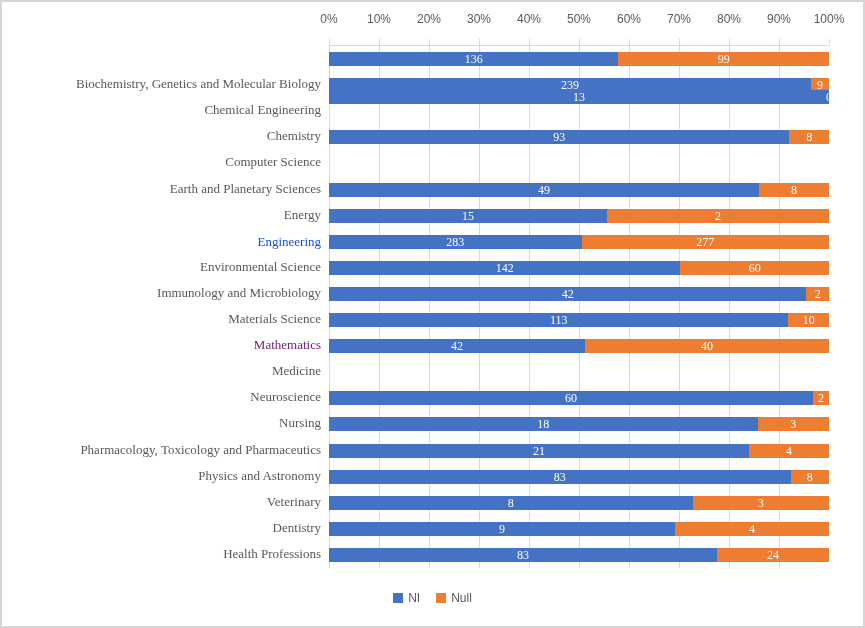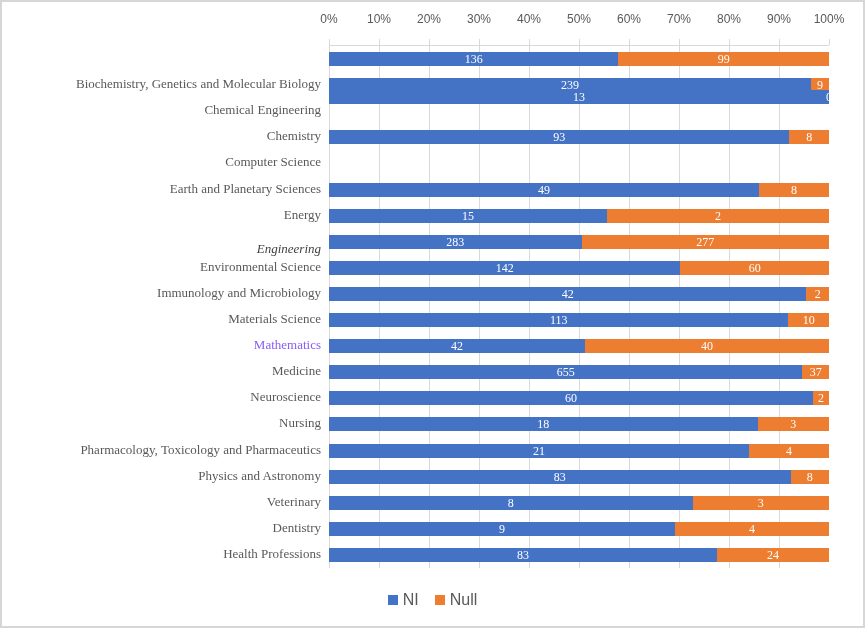--- a/index.html
+++ b/index.html
@@ -56,21 +56,21 @@
     font-family:"Liberation Serif",serif;
     font-size:13px;color:#595959;
     white-space:nowrap;
   }
   #legend{
     position:absolute;left:0;top:589px;width:100%;
     display:flex;justify-content:center;align-items:center;gap:16px;
   }
   .legend-item{display:flex;align-items:center;gap:5px;}
   .legend-swatch{width:10px;height:10px;display:inline-block;}
-  .legend-label{font-size:16px;color:#595959;}
+  .legend-label{font-size:12px;color:#595959;}
 </style>
 </head>
 <body>
 
 <div id="chart-frame">
   <div id="axis-ticks">
       <span class="axis-label" style="left: 327px;">0%</span>
       <span class="axis-label" style="left: 377px;">10%</span>
       <span class="axis-label" style="left: 427px;">20%</span>
       <span class="axis-label" style="left: 477px;">30%</span>
@@ -196,30 +196,20 @@
       <div class="bar-row" style="top: 287.1px; height: 26.1px;">
         <div class="bar" style="top: 6.05px;">
           <div class="seg" style="width: 51.2195%; background: rgb(68, 114, 196);">
             <span class="seg-label" style="color: rgb(255, 255, 255);">42</span>
           </div>
           <div class="seg" style="width: 48.7805%; background: rgb(237, 125, 49);">
             <span class="seg-label" style="color: rgb(255, 255, 255);">40</span>
           </div>
         </div>
       </div>
-      <div class="bar-row" style="top: 313.2px; height: 26.1px;">
-        <div class="bar" style="top: 6.05px;">
-          <div class="seg" style="width: 94.6532%; background: rgb(68, 114, 196);">
-            <span class="seg-label" style="color: rgb(255, 255, 255);">655</span>
-          </div>
-          <div class="seg" style="width: 5.34682%; background: rgb(237, 125, 49);">
-            <span class="seg-label" style="color: rgb(255, 255, 255);">37</span>
-          </div>
-        </div>
-      </div>
       <div class="bar-row" style="top: 339.3px; height: 26.1px;">
         <div class="bar" style="top: 6.05px;">
           <div class="seg" style="width: 96.7742%; background: rgb(68, 114, 196);">
             <span class="seg-label" style="color: rgb(255, 255, 255);">60</span>
           </div>
           <div class="seg" style="width: 3.22581%; background: rgb(237, 125, 49);">
             <span class="seg-label" style="color: rgb(255, 255, 255);">2</span>
           </div>
         </div>
       </div>
@@ -284,25 +274,25 @@
         </div>
       </div>
     </div>
   <div id="category-labels">
       <div class="cat-label" style="top: 26.1px; height: 26.1px; color: rgb(89, 89, 89);">Biochemistry, Genetics and Molecular Biology</div>
       <div class="cat-label" style="top: 52.2px; height: 26.1px; color: rgb(89, 89, 89);">Chemical Engineering</div>
       <div class="cat-label" style="top: 78.3px; height: 26.1px; color: rgb(89, 89, 89);">Chemistry</div>
       <div class="cat-label" style="top: 104.4px; height: 26.1px; color: rgb(89, 89, 89);">Computer Science</div>
       <div class="cat-label" style="top: 130.5px; height: 26.1px; color: rgb(89, 89, 89);">Earth and Planetary Sciences</div>
       <div class="cat-label" style="top: 156.6px; height: 26.1px; color: rgb(89, 89, 89);">Energy</div>
-      <div class="cat-label" style="top: 191px; height: 26.1px; color: #404040; font-style: italic;">Engineering</div>
+      <div class="cat-label" style="top: 184px; height: 26.1px; color: #1d4ed8;">Engineering</div>
       <div class="cat-label" style="top: 208.8px; height: 26.1px; color: rgb(89, 89, 89);">Environmental Science</div>
       <div class="cat-label" style="top: 261px; height: 26.1px; color: rgb(89, 89, 89);">Materials Science</div>
       <div class="cat-label" style="top: 234.9px; height: 26.1px; color: rgb(89, 89, 89);">Immunology and Microbiology</div>
-      <div class="cat-label" style="top: 287.1px; height: 26.1px; color: #8b5cf6;">Mathematics</div>
+      <div class="cat-label" style="top: 287.1px; height: 26.1px; color: #701a75;">Mathematics</div>
       <div class="cat-label" style="top: 313.2px; height: 26.1px; color: rgb(89, 89, 89);">Medicine</div>
       <div class="cat-label" style="top: 339.3px; height: 26.1px; color: rgb(89, 89, 89);">Neuroscience</div>
       <div class="cat-label" style="top: 365.4px; height: 26.1px; color: rgb(89, 89, 89);">Nursing</div>
       <div class="cat-label" style="top: 391.5px; height: 26.1px; color: rgb(89, 89, 89);">Pharmacology, Toxicology and Pharmaceutics</div>
       <div class="cat-label" style="top: 417.6px; height: 26.1px; color: rgb(89, 89, 89);">Physics and Astronomy</div>
       <div class="cat-label" style="top: 443.7px; height: 26.1px; color: rgb(89, 89, 89);">Veterinary</div>
       <div class="cat-label" style="top: 469.8px; height: 26.1px; color: rgb(89, 89, 89);">Dentistry</div>
       <div class="cat-label" style="top: 495.9px; height: 26.1px; color: rgb(89, 89, 89);">Health Professions</div>
     </div>
   <div id="legend">

